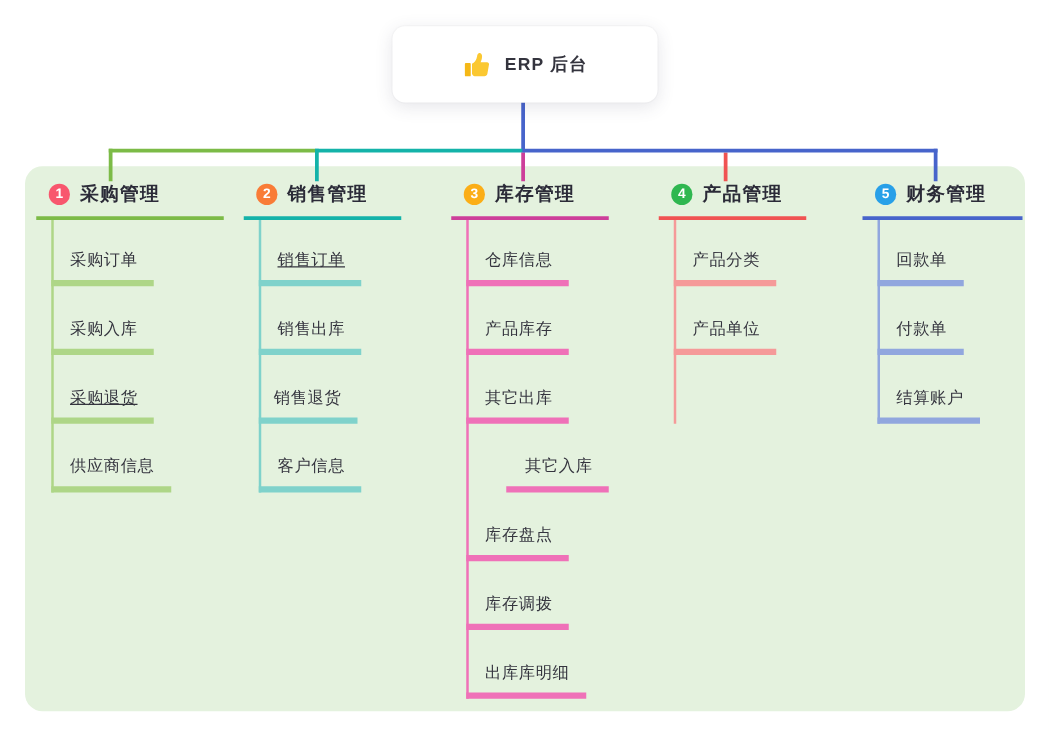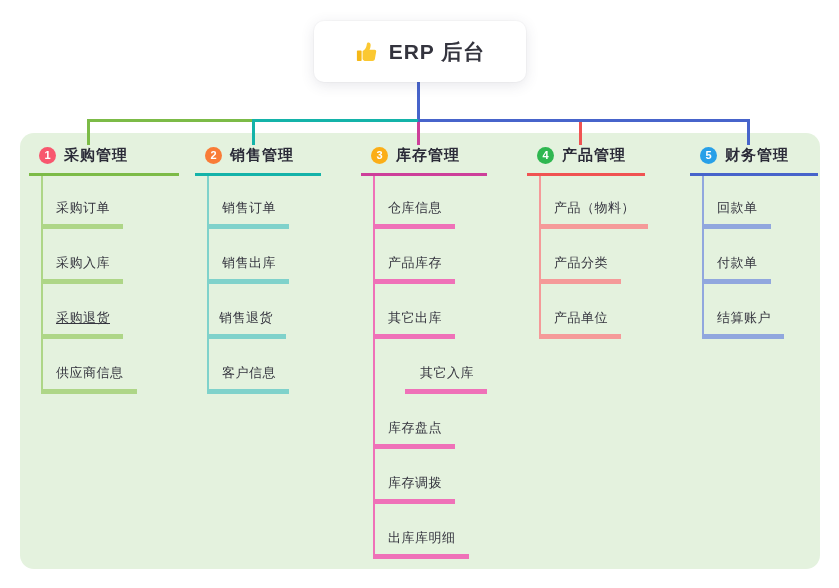--- a/index.html
+++ b/index.html
@@ -8,21 +8,21 @@
   .page { position:relative; width:839px; height:588px; background:#ffffff; overflow:hidden; }
 
   .panel { position:absolute; left:20px; top:133px; width:800px; height:436px;
            border-radius:14px; }
 
   .root-card { position:absolute; left:314px; top:21px; width:212px; height:61px;
                background:#ffffff; border-radius:10px;
                box-shadow:0 3px 14px rgba(60,60,90,0.13), 0 0 0 1px rgba(0,0,0,0.02);
                display:flex; align-items:center; justify-content:center; gap:10px;
                cursor:pointer; z-index:3; }
-  .root-title { font-size:21px; font-weight:600; color:#34343e; letter-spacing:1px; }
+  .root-title { font-size:14px; font-weight:600; color:#34343e; letter-spacing:1px; }
 
   .conn { position:absolute; z-index:1; }
 
   .branch { position:absolute; top:146px; z-index:2; }
   .branch-header { display:flex; align-items:center; gap:8px;
                    padding:0 0 8px 10px; border-bottom:3px solid #000;
                    height:30px; cursor:pointer; }
   .badge { width:17px; height:17px; border-radius:50%; color:#fff;
            font-size:11px; font-weight:700; display:flex; align-items:center;
            justify-content:center; line-height:1; flex:0 0 17px; }
@@ -74,21 +74,21 @@
           <div class="child" style="border-bottom-color: rgb(174, 214, 135);">供应商信息</div>
         </div>
       </div>
       <div class="branch" style="left: 195px;">
         <div class="branch-header" style="width: 126px; border-bottom-color: rgb(20, 179, 169);">
           <span class="badge" style="background: rgb(249, 124, 55);">2</span>
           <span class="branch-title">销售管理</span>
         </div>
         <div class="vline" style="background: rgb(127, 210, 203); height: 218px;"></div>
         <div class="kids">
-          <div class="child" style="border-bottom-color: rgb(127, 210, 203);">销售订单</div>
+          <div class="child" style="border-bottom-color: rgb(127, 210, 203); text-decoration: underline;">销售订单</div>
           <div class="child" style="border-bottom-color: rgb(127, 210, 203);">销售出库</div>
           <div class="child" style="border-bottom-color: rgb(127, 210, 203); padding-left: 12px;">销售退货</div>
           <div class="child" style="border-bottom-color: rgb(127, 210, 203);">客户信息</div>
         </div>
       </div>
       <div class="branch" style="left: 361px;">
         <div class="branch-header" style="width: 126px; border-bottom-color: rgb(205, 63, 154);">
           <span class="badge" style="background: rgb(251, 174, 23);">3</span>
           <span class="branch-title">库存管理</span>
         </div>
@@ -103,21 +103,20 @@
           <div class="child" style="border-bottom-color: rgb(239, 113, 184);">出库库明细</div>
         </div>
       </div>
       <div class="branch" style="left: 527px;">
         <div class="branch-header" style="width: 118px; border-bottom-color: rgb(240, 83, 82);">
           <span class="badge" style="background: rgb(47, 183, 80);">4</span>
           <span class="branch-title">产品管理</span>
         </div>
         <div class="vline" style="background: rgb(245, 154, 153); height: 163px;"></div>
         <div class="kids">
-          <div class="child" style="border-bottom-color: rgb(245, 154, 153);">产品（物料）</div>
           <div class="child" style="border-bottom-color: rgb(245, 154, 153);">产品分类</div>
           <div class="child" style="border-bottom-color: rgb(245, 154, 153);">产品单位</div>
         </div>
       </div>
       <div class="branch" style="left: 690px;">
         <div class="branch-header" style="width: 128px; border-bottom-color: rgb(71, 100, 203);">
           <span class="badge" style="background: rgb(40, 160, 232);">5</span>
           <span class="branch-title">财务管理</span>
         </div>
         <div class="vline" style="background: rgb(145, 167, 222); height: 163px;"></div>

